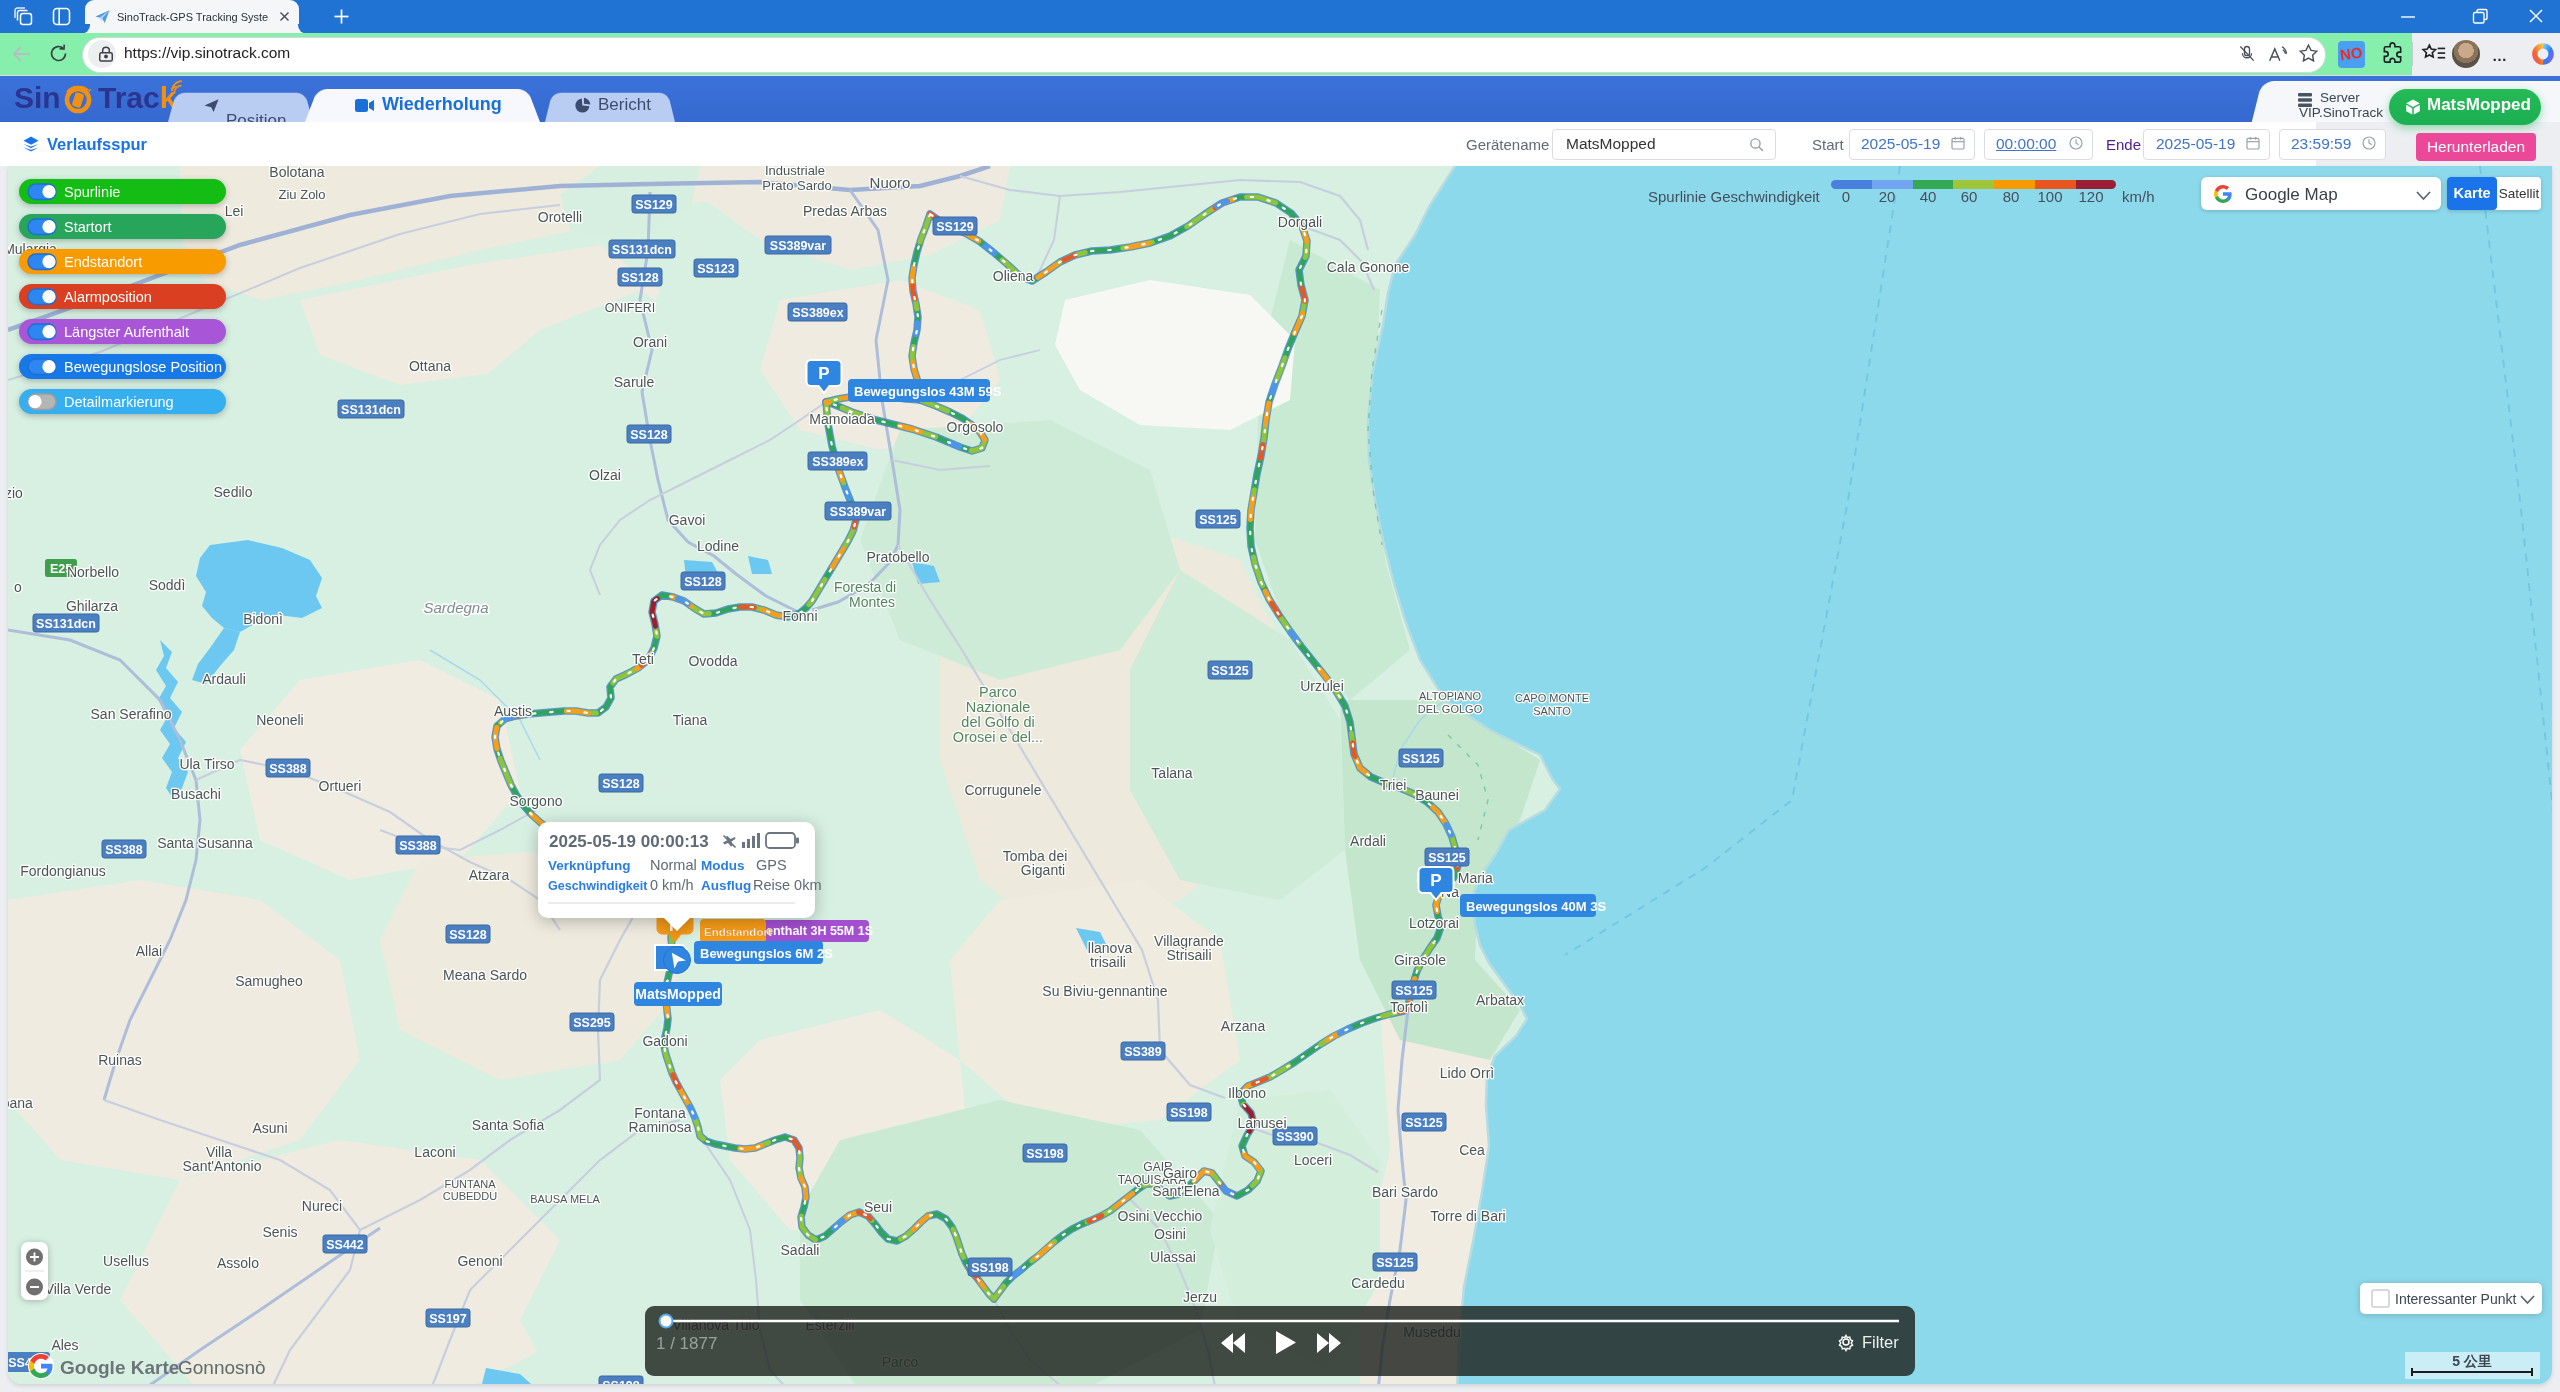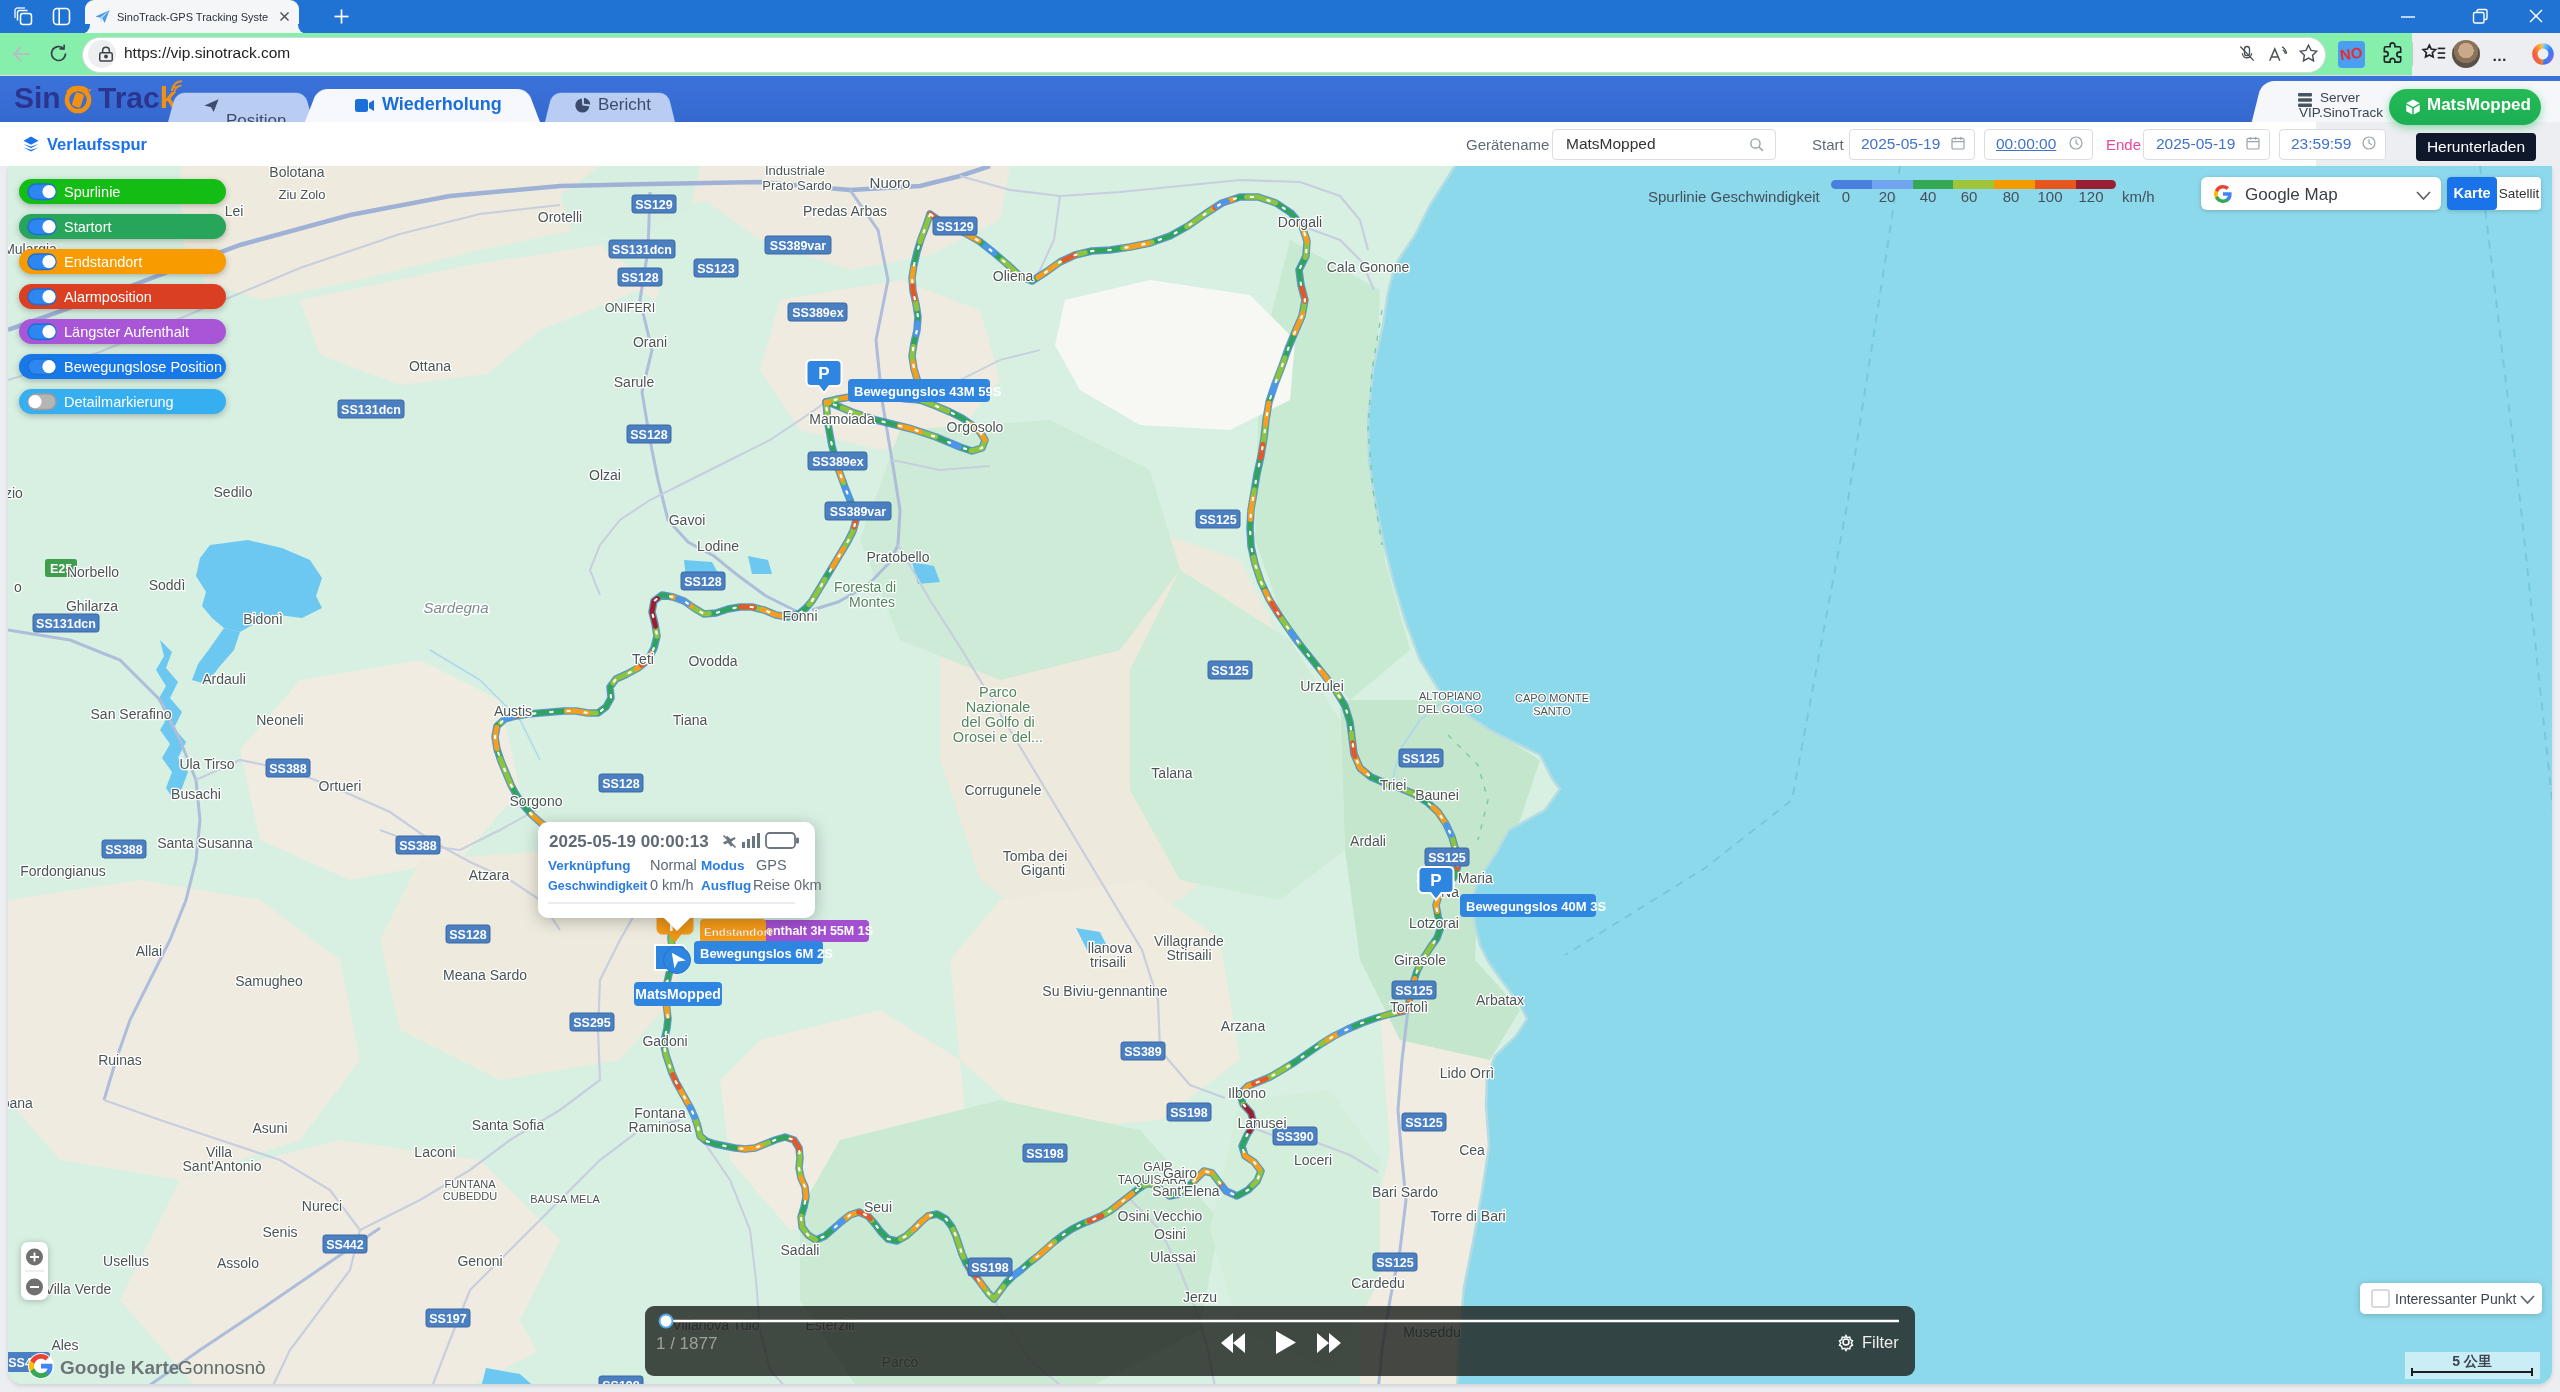--- a/index.html
+++ b/index.html
@@ -192,38 +192,38 @@
       <line x1="3" y1="10" x2="21" y2="10"></line>
       <line x1="8" y1="3" x2="8" y2="7"></line>
       <line x1="16" y1="3" x2="16" y2="7"></line>
     </svg>
   <div class="abs" style="left:1984px;top:7px;width:109px;height:31px;background:#fff;border:1px solid #d9dde2;border-radius:4px;"></div>
   <div class="abs" style="left:1996px;top:13px;font-size:15.5px;color:#3f74c8;text-decoration:underline;">00:00:00</div>
   <svg class="abs" style="left:2068px;top:13px" width="16" height="16" viewBox="0 0 24 24" fill="none" stroke="#9aa2ab" stroke-width="1.8">
       <circle cx="12" cy="12" r="9"></circle>
       <path d="M12 6.5 V12 L16 14.5"></path>
     </svg>
-  <div class="abs" style="left:2106px;top:14px;font-size:15px;color:#ec4899;">Ende</div>
+  <div class="abs" style="left:2106px;top:14px;font-size:15px;color:#4c1d95;">Ende</div>
   <div class="abs" style="left:2143px;top:7px;width:127px;height:31px;background:#fff;border:1px solid #d9dde2;border-radius:4px;"></div>
   <div class="abs" style="left:2156px;top:13px;font-size:15.5px;color:#3f74c8;">2025-05-19</div>
   <svg class="abs" style="left:2245px;top:13px" width="16" height="16" viewBox="0 0 24 24" fill="none" stroke="#9aa2ab" stroke-width="1.8">
       <rect x="3" y="5" width="18" height="16" rx="2"></rect>
       <line x1="3" y1="10" x2="21" y2="10"></line>
       <line x1="8" y1="3" x2="8" y2="7"></line>
       <line x1="16" y1="3" x2="16" y2="7"></line>
     </svg>
   <div class="abs" style="left:2279px;top:7px;width:107px;height:31px;background:#fff;border:1px solid #d9dde2;border-radius:4px;"></div>
   <div class="abs" style="left:2291px;top:13px;font-size:15.5px;color:#3f74c8;">23:59:59</div>
   <svg class="abs" style="left:2361px;top:13px" width="16" height="16" viewBox="0 0 24 24" fill="none" stroke="#9aa2ab" stroke-width="1.8">
       <circle cx="12" cy="12" r="9"></circle>
       <path d="M12 6.5 V12 L16 14.5"></path>
     </svg>
   <div class="abs" style="left:2418px;top:-90px;"></div>
 </div>
-<div class="abs" style="left:2416px;top:133px;width:120px;height:28px;background:#0f172a;border-radius:4px;color:#fff;font-size:15.5px;text-align:center;line-height:28px;">Herunterladen</div>
+<div class="abs" style="left:2416px;top:133px;width:120px;height:28px;background:#ec4899;border-radius:4px;color:#fff;font-size:15.5px;text-align:center;line-height:28px;">Herunterladen</div>
 
 <div id="map">
 <svg width="2544" height="1218" viewBox="8 166 2544 1218" style="position:absolute;left:0;top:0;">
 <defs>
 <path id="rt" d="M 930,214 926,226 921,239 917,252 914,265 912,278 913,291 916,304 918,317 917,330 914,343 912,356 914,369 918,382 922,394 920,400 906,399 892,397 878,396 864,396 850,397 838,399 826,402 827,413 828,424 830,435 832,446 835,457 838,468 842,479 846,490 850,500 854,510 856,520 853,531 848,541 842,551 836,561 830,571 824,581 818,591 812,601 806,608 800,613 788,617 776,615 764,610 752,607 740,607 728,609 716,613 704,614 694,608 684,601 673,597 662,595 654,601 652,612 655,624 657,636 654,648 648,660 638,668 627,674 616,679 610,687 611,698 606,707 598,713 588,713 576,711 564,711 552,712 540,713 528,714 516,716 505,719 497,726 495,737 497,749 501,761 506,773 511,785 517,796 524,806 532,815 541,823 551,830 562,836 574,841 586,846 598,850 610,853 622,856 634,857 646,856 658,857 668,862 676,871 680,881 682,891 681,901 678,911 675,920 672,929 671,938 672,947 673,956 672,965 669,974 667,983 666,992 666,1001 667,1010 668,1019 667,1028 665,1037 664,1046 666,1055 669,1064 672,1073 676,1082 681,1091 686,1100 691,1109 695,1118 698,1127 700,1136 706,1141 715,1144 725,1146 735,1148 745,1149 755,1148 765,1144 775,1140 785,1137 794,1140 799,1148 800,1158 799,1168 801,1178 805,1187 806,1197 804,1207 801,1217 802,1227 808,1235 816,1240 825,1236 833,1229 841,1222 850,1215 859,1212 868,1216 875,1224 881,1232 888,1239 897,1241 906,1236 914,1229 921,1222 928,1216 937,1214 946,1219 952,1227 956,1236 959,1245 962,1254 966,1263 971,1271 977,1278 983,1286 989,1294 994,1299 1000,1291 1006,1283 1013,1276 1021,1270 1029,1263 1038,1256 1046,1249 1054,1242 1063,1235 1072,1229 1082,1224 1092,1220 1101,1216 1110,1211 1119,1204 1128,1197 1137,1190 1146,1184 1155,1184 1162,1191 1170,1196 1179,1194 1188,1187 1196,1179 1204,1171 1212,1173 1219,1182 1226,1191 1237,1196 1248,1190 1257,1181 1261,1171 1254,1162 1245,1156 1242,1146 1247,1135 1254,1124 1251,1113 1243,1104 1240,1094 1248,1086 1258,1082 1270,1077 1282,1070 1295,1062 1308,1053 1321,1044 1334,1036 1348,1029 1362,1023 1376,1018 1390,1014 1404,1011 1408,1008 1410,996 1413,984 1417,971 1423,959 1430,948 1437,938 1441,927 1438,916 1436,905 1439,895 1447,886 1455,876 1458,865 1456,851 1452,837 1446,824 1438,812 1427,802 1414,794 1400,788 1385,783 1371,777 1360,768 1354,754 1352,738 1350,722 1345,706 1336,691 1325,676 1313,661 1301,646 1290,631 1279,615 1269,599 1261,582 1255,564 1251,546 1250,528 1251,510 1254,492 1257,474 1261,456 1264,438 1266,420 1269,402 1275,384 1282,366 1288,349 1295,332 1302,316 1305,300 1301,285 1299,270 1306,256 1307,241 1302,226 1291,213 1276,203 1258,197 1240,197 1222,203 1205,214 1188,226 1170,236 1150,243 1130,247 1110,250 1092,251 1075,255 1060,262 1046,272 1032,281 1020,276 1007,264 993,252 979,241 965,233 952,227 940,221 930,214"></path>
 <path id="rtspur" d="M 920,400 936,406 950,412 962,418 972,425 980,432 985,440 982,448 972,451 960,447 948,442 936,437 924,433 912,429 900,426 888,423 876,420 864,416 852,412 840,407 830,403 826,402"></path>
 </defs>
 <rect x="8" y="166" width="2544" height="1218" fill="#d7f0e2"></rect>
 <path d="M180,166 L700,166 L710,200 L600,225 L480,250 L360,280 L262,300 L205,282 L182,240 Z" fill="#eeeade"></path>
 <path d="M300,300 L470,265 L600,245 L660,290 L640,340 L520,370 L400,385 L320,355 Z" fill="#efebe0"></path>

